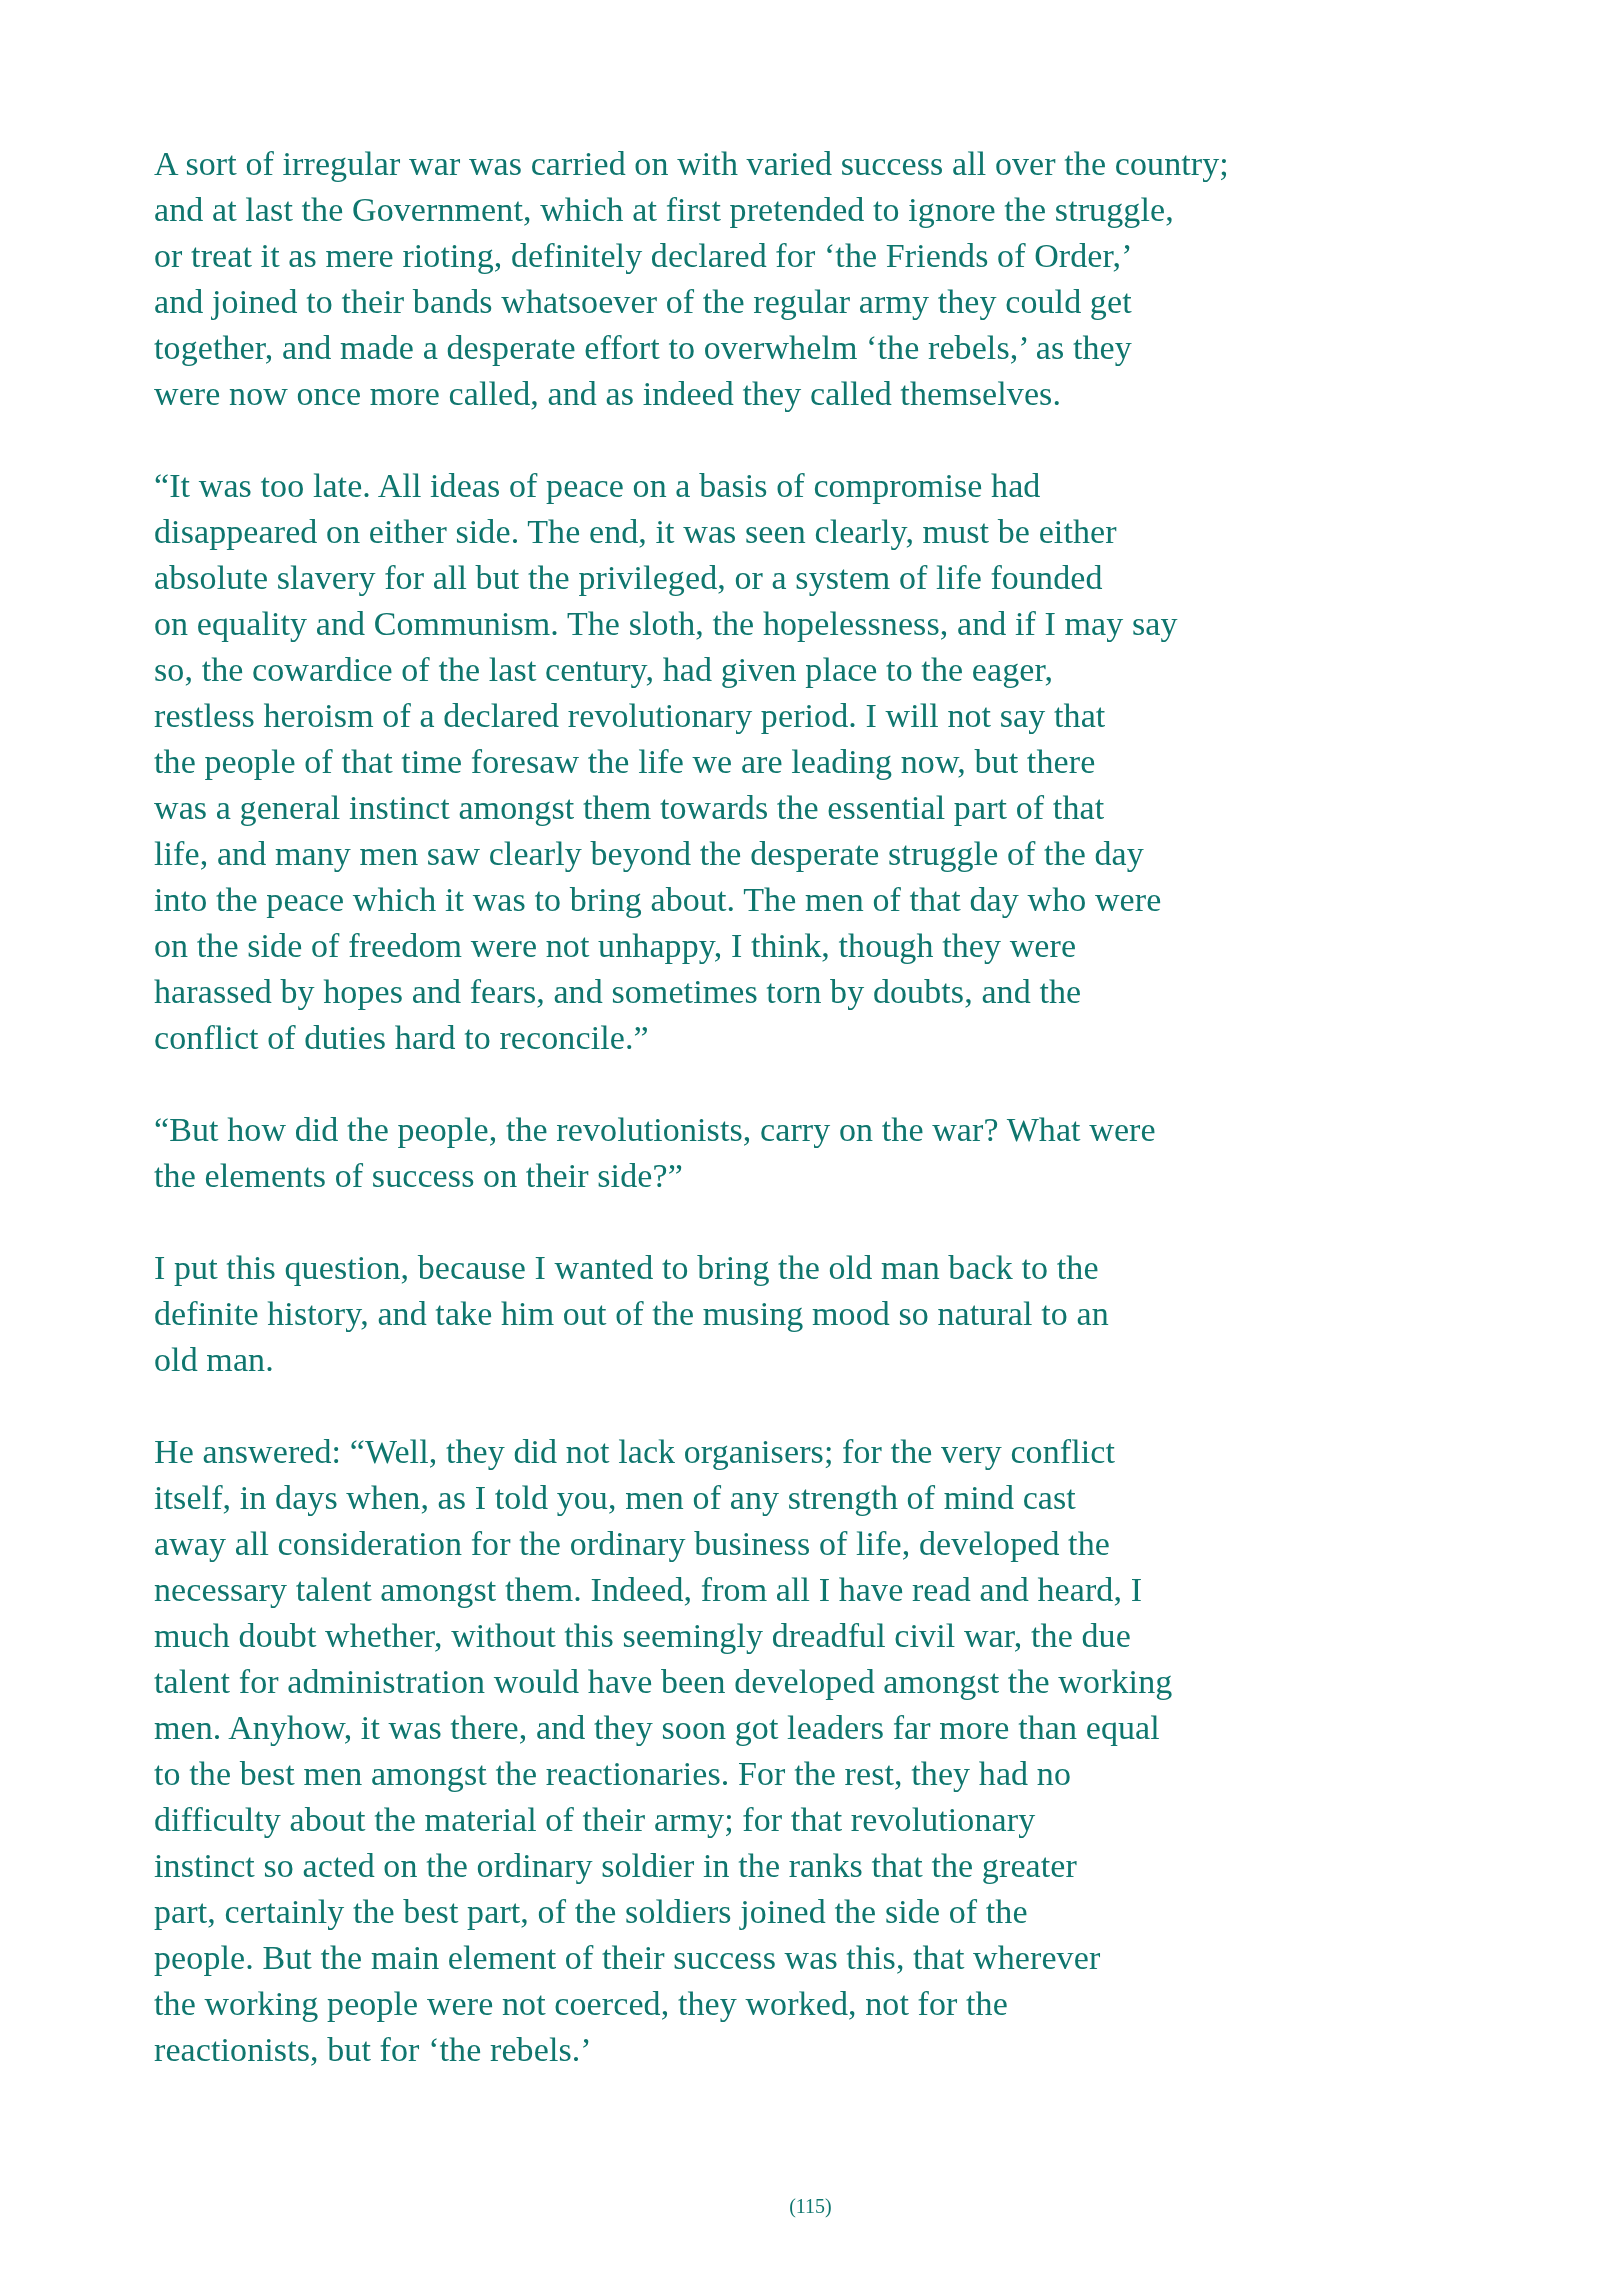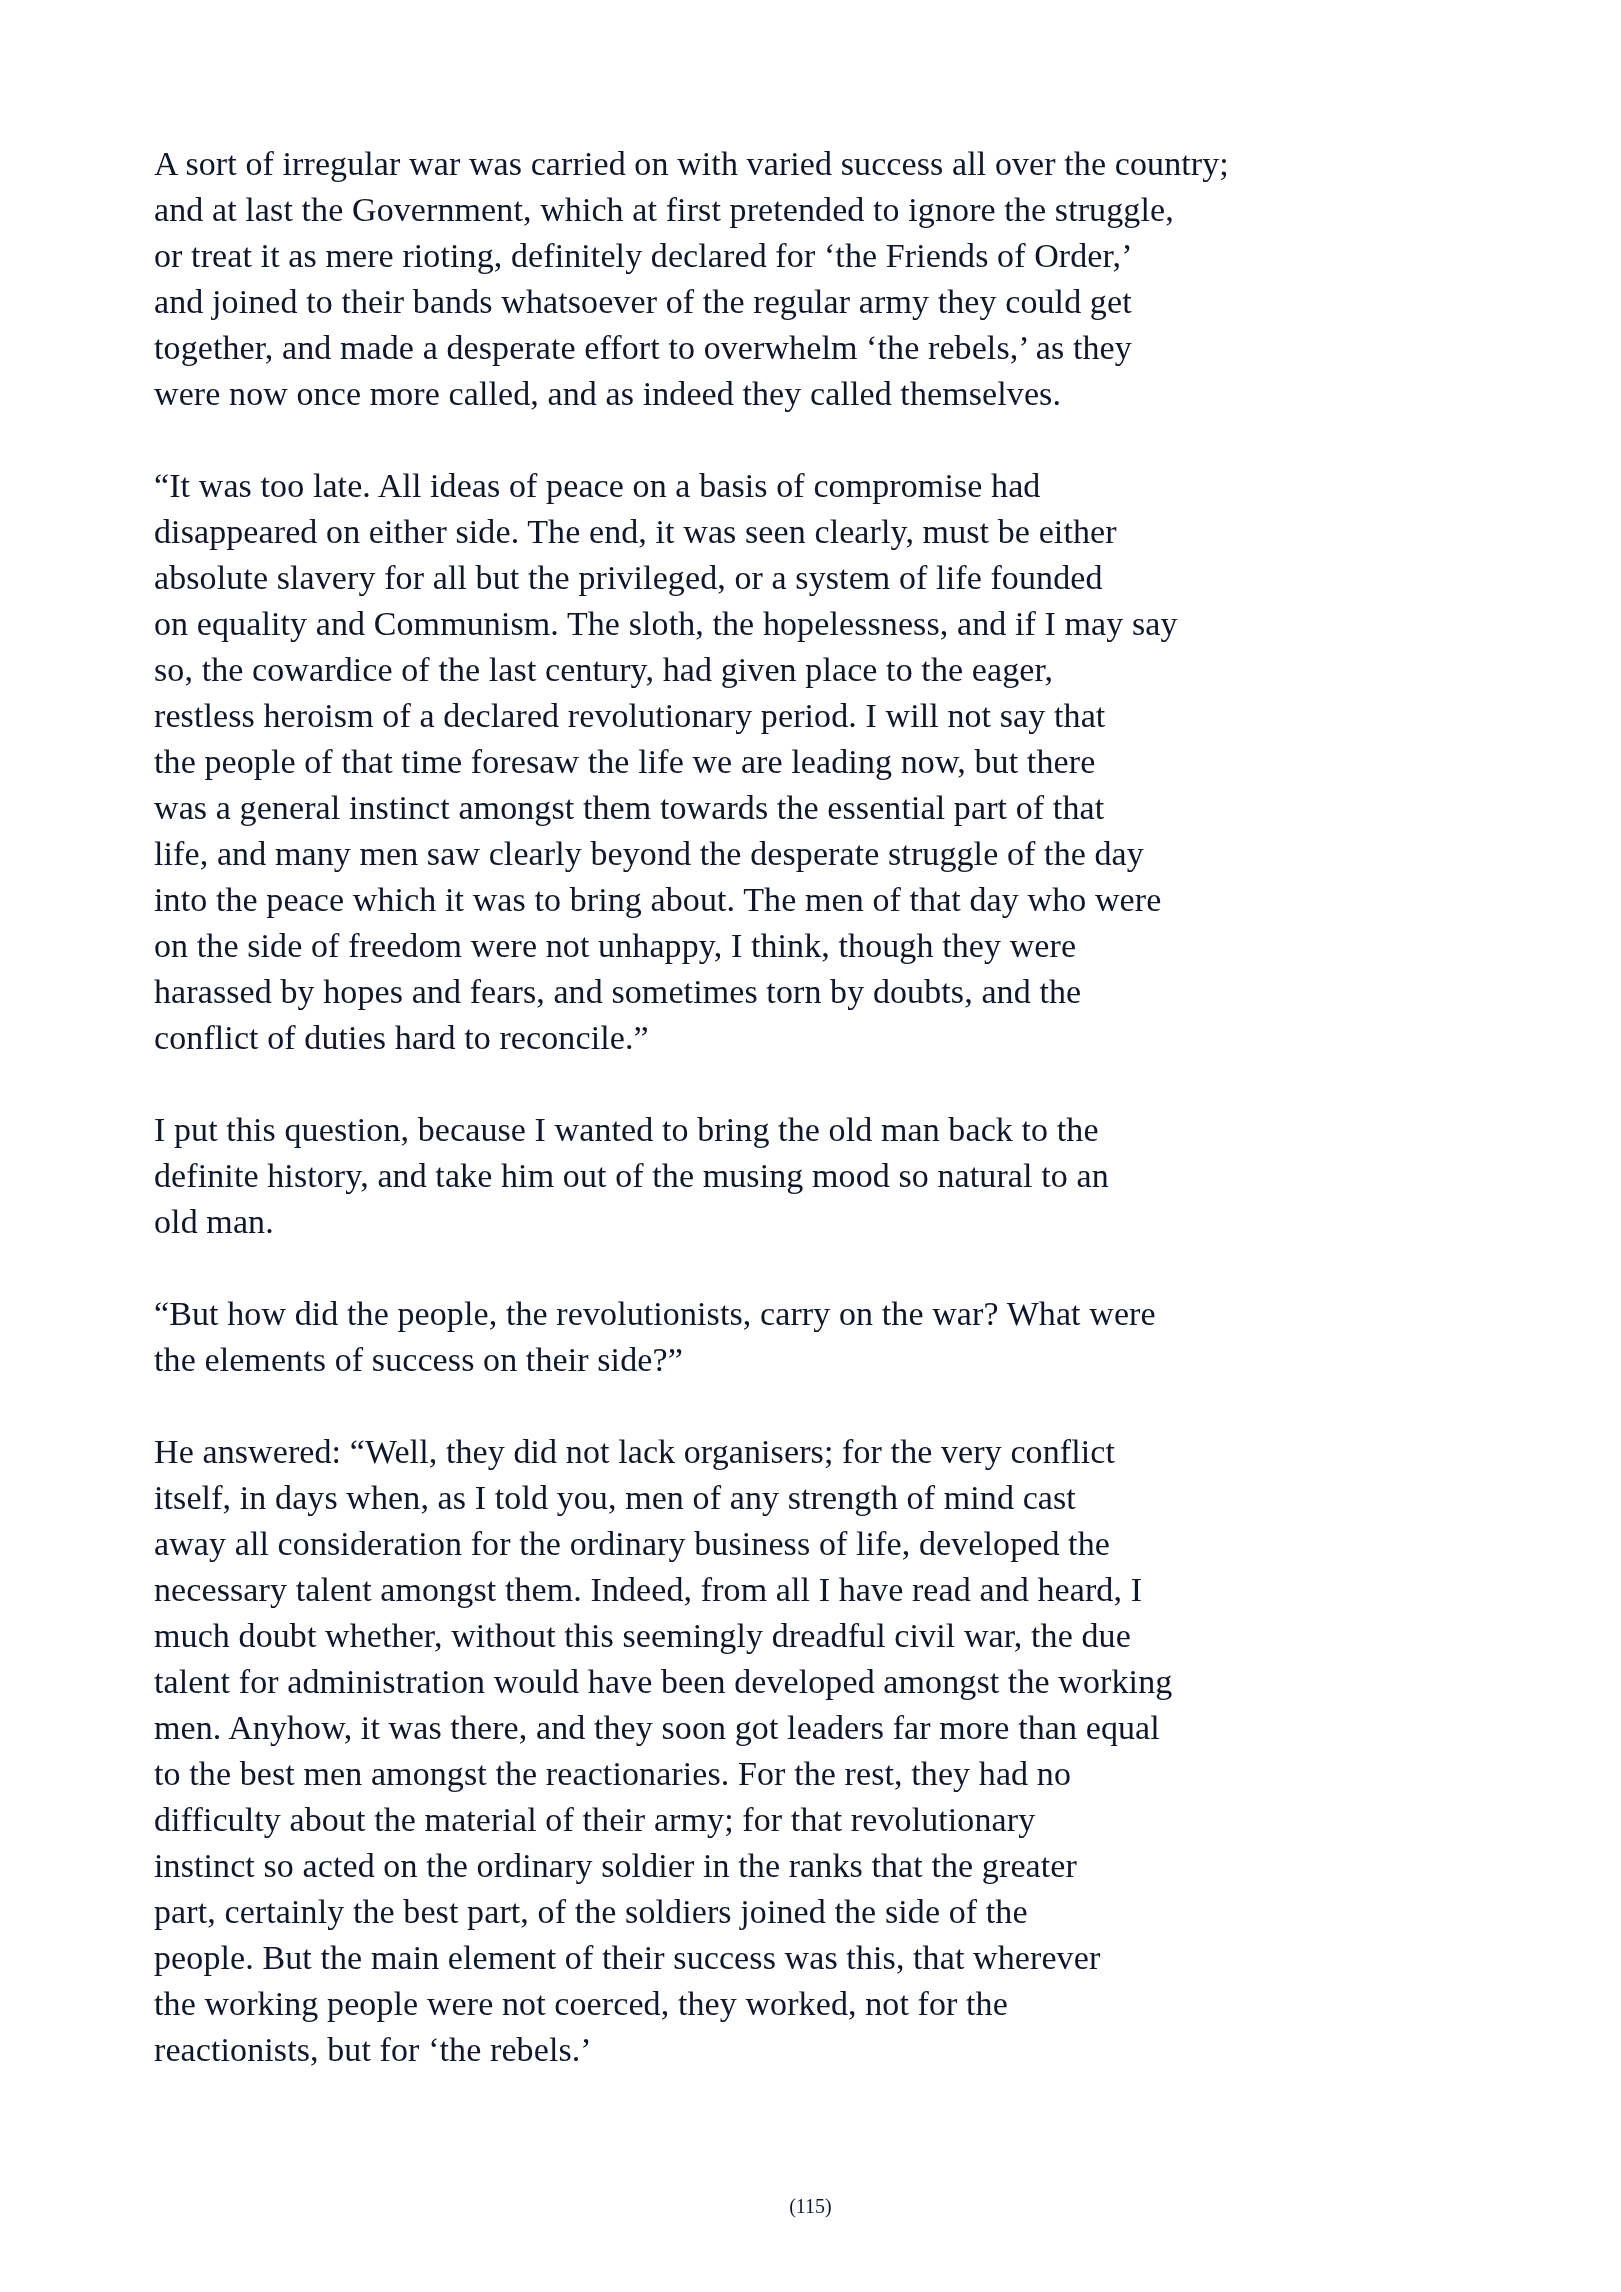--- a/index.html
+++ b/index.html
@@ -7,21 +7,21 @@
     padding: 0;
     background: #ffffff;
   }
   .page {
     position: relative;
     width: 1621px;
     height: 2293px;
     background: #ffffff;
     overflow: hidden;
     font-family: "Liberation Serif", "DejaVu Serif", serif;
-    color: #0f172a;
+    color: #0f766e;
   }
   .text-block {
     position: absolute;
     left: 154px;
     top: 141px;
     width: 1313px;
   }
   .para {
     margin: 0 0 46px 0;
     font-size: 34px;
@@ -59,25 +59,25 @@
 on equality and Communism. The sloth, the hopelessness, and if I may say
 so, the cowardice of the last century, had given place to the eager,
 restless heroism of a declared revolutionary period. I will not say that
 the people of that time foresaw the life we are leading now, but there
 was a general instinct amongst them towards the essential part of that
 life, and many men saw clearly beyond the desperate struggle of the day
 into the peace which it was to bring about. The men of that day who were
 on the side of freedom were not unhappy, I think, though they were
 harassed by hopes and fears, and sometimes torn by doubts, and the
 conflict of duties hard to reconcile.”</p>
+    <p class="para">“But how did the people, the revolutionists, carry on the war? What were
+the elements of success on their side?”</p>
     <p class="para">I put this question, because I wanted to bring the old man back to the
 definite history, and take him out of the musing mood so natural to an
 old man.</p>
-    <p class="para">“But how did the people, the revolutionists, carry on the war? What were
-the elements of success on their side?”</p>
     <p class="para">He answered: “Well, they did not lack organisers; for the very conflict
 itself, in days when, as I told you, men of any strength of mind cast
 away all consideration for the ordinary business of life, developed the
 necessary talent amongst them. Indeed, from all I have read and heard, I
 much doubt whether, without this seemingly dreadful civil war, the due
 talent for administration would have been developed amongst the working
 men. Anyhow, it was there, and they soon got leaders far more than equal
 to the best men amongst the reactionaries. For the rest, they had no
 difficulty about the material of their army; for that revolutionary
 instinct so acted on the ordinary soldier in the ranks that the greater

